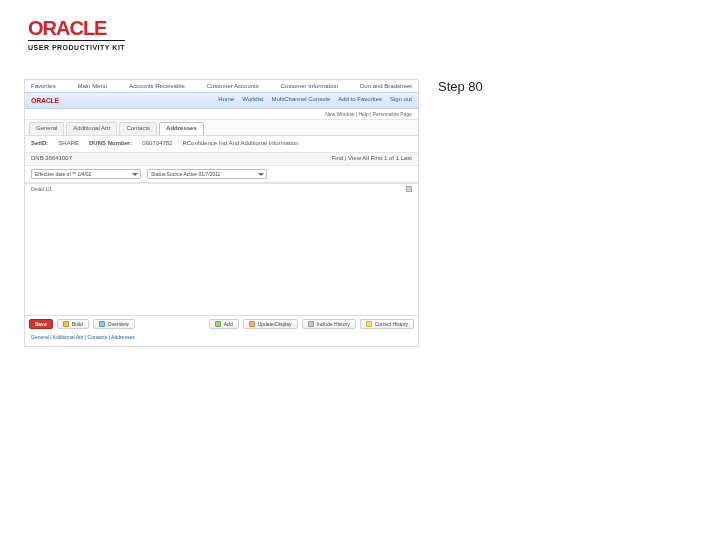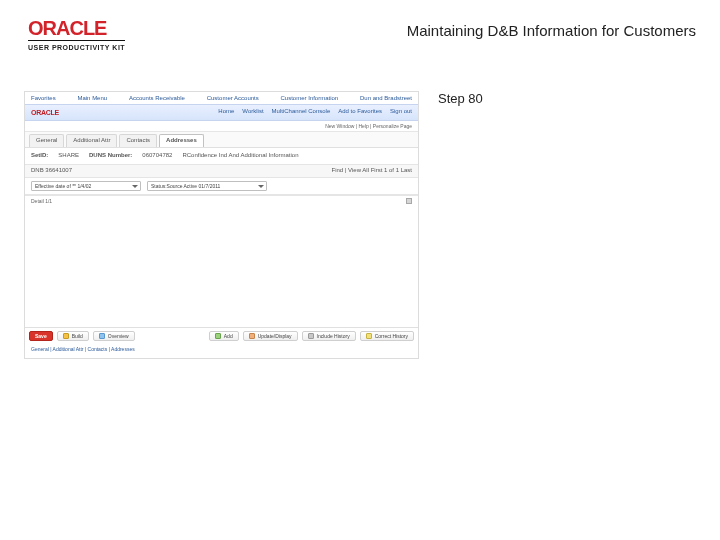--- a/index.html
+++ b/index.html
@@ -42,21 +42,21 @@
     max-width: 330px;
     text-align: left;
   }
 
   
   .body-row {
     display: flex;
     align-items: flex-start;
     padding-left: 24px;
     padding-right: 20px;
-    margin-top: 36px;
+    margin-top: 24px;
   }
   .left-col { width: 400px; }
   .right-col {
     flex: 1;
     padding-left: 14px;
     font-size: 13px;
   }
   .right-col .step { margin-bottom: 24px; }
   .right-col .instr .bold { font-weight: 700; }
 
@@ -219,21 +219,20 @@
   .spacer { flex: 1; }
 </style>
 </head>
 <body>
 
 <div class="header">
   <div class="logo-block">
     <div class="oracle-logo">ORACLE</div>
     <div class="upk-line">USER PRODUCTIVITY KIT</div>
   </div>
-  <div class="doc-title">Maintaining D&amp;B Information for Customers</div>
 </div>
 
 <div class="body-row">
 
   <div class="left-col">
     <div class="app">
 
       <div class="app-topnav">
         <span>Favorites</span>
         <span>Main Menu</span>

